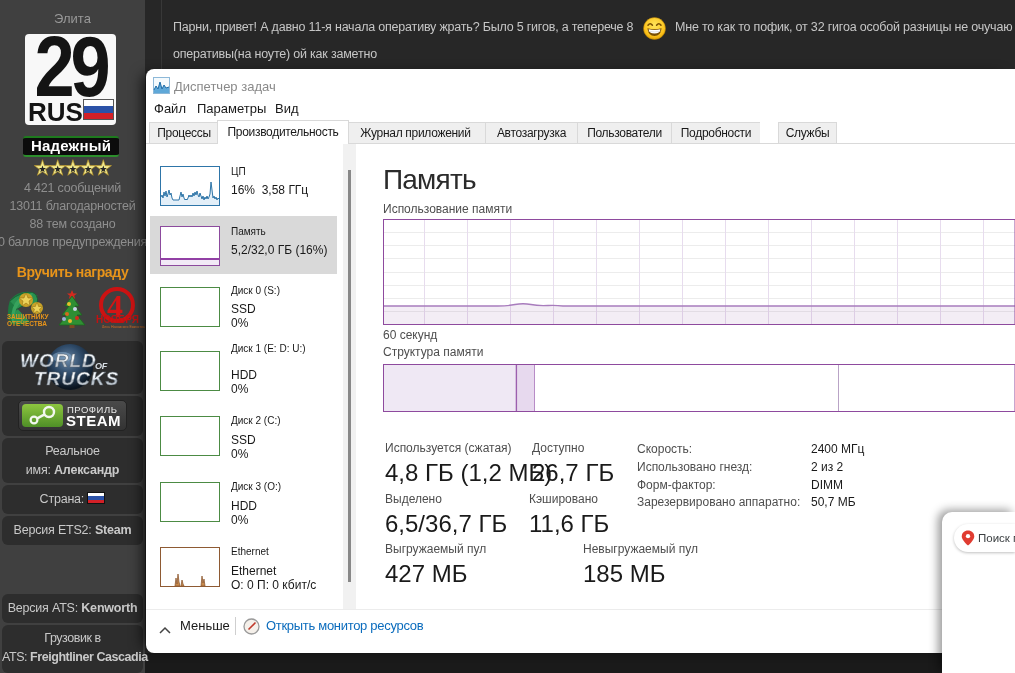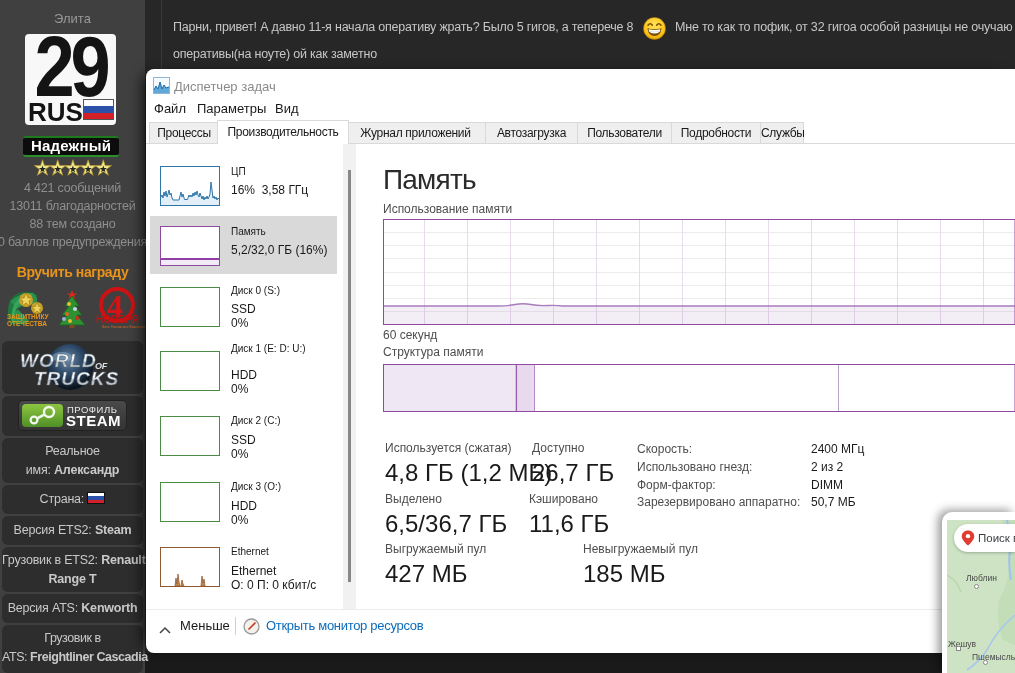--- a/index.html
+++ b/index.html
@@ -53,21 +53,21 @@
 #m1 { left:8px; } #m2 { left:51px; } #m3 { left:129px; }
 #tabline { left:0px; top:74px; width:869px; height:1px; background:#d9d9d9; }
 .tab { top:53px; height:22px; background:#efefef; border:1px solid #d9d9d9; border-right:none; font-size:12px; letter-spacing:-0.3px; color:#191919; text-align:center; line-height:20px; }
 .tab.last { border-right:1px solid #d9d9d9; }
 #tabActive { left:71px; top:51px; width:132px; height:24px; background:#fff; border:1px solid #d9d9d9; border-bottom:none; font-size:12px; letter-spacing:-0.3px; color:#191919; text-align:center; line-height:22px; z-index:3; }
 #tab1 { left:3px; width:69px; }
 #tab3 { left:199px; width:140px; }
 #tab4 { left:339px; width:92px;text-align:center; }
 #tab5 { left:431px; width:94px; }
 #tab6 { left:525px; width:89px; }
-#tab7 { left:614px; width:44px; }
+#tab7 { left:632px; width:59px; }
 
 
 #sel { left:4px; top:147px; width:187px; height:58px; background:#d9d9d9; }
 .thumb { left:14px; width:60px; height:40px; background:#fff; }
 .t-cpu { border:1px solid #2e75a8; }
 .t-mem { border:1px solid #8c4a9d; }
 .t-disk { border:1px solid #4c8b44; }
 .t-eth { border:1px solid #8e5a33; }
 .litxt1 { left:85px; font-size:10px; color:#191919; }
 .litxt2 { left:85px; font-size:12px; color:#191919; }
@@ -187,21 +187,20 @@
             <path d="M14.8 14.6 L22.6 10.4" stroke="#f2f7ee" stroke-width="2.4"></path>
           </svg>
         </div>
         <div class="abs" style="left:48px;top:3px;font-size:9.5px;color:#e8e8e8;letter-spacing:0.5px;">ПРОФИЛЬ</div>
         <div class="abs" style="left:47px;top:11px;font-size:15px;font-weight:bold;color:#fff;letter-spacing:0.5px;">STEAM</div>
       </div>
     </div>
     <div class="abs panel" id="p-name">Реальное<br>имя: <b>Александр</b></div>
     <div class="abs panel" id="p-country">Страна: <span id="cflag"><span style="display:block;width:100%;height:34%;background:#fff"></span><span style="display:block;width:100%;height:33%;background:#2b52a8"></span><span style="display:block;width:100%;height:33%;background:#d32027"></span></span></div>
     <div class="abs panel" id="p-ets2">Версия ETS2: <b>Steam</b></div>
-    <div class="abs panel" id="p-truck2">Грузовик в ETS2: <b>Renault</b><br><b>Range T</b></div>
     <div class="abs panel" id="p-ats">Версия ATS: <b>Kenworth</b></div>
     <div class="abs panel" id="p-truckats">Грузовик в<br>ATS: <b>Freightliner Cascadia</b></div>
   </div>
 
   <div class="abs post" id="post1a">Парни, привет! А давно 11-я начала оперативу жрать? Было 5 гигов, а теперече 8</div>
   <div class="abs post" id="post1b">Мне то как то пофик, от 32 гигоа особой разницы не очучаю</div>
   <div class="abs post" id="post2">оперативы(на ноуте) ой как заметно</div>
   <div class="abs" id="smiley">
     <svg width="23" height="23" viewBox="0 0 23 23">
       <defs>
@@ -371,34 +370,20 @@
     <div class="abs" id="rmicon">
       <svg width="17" height="17" viewBox="0 0 17 17">
         <circle cx="8.5" cy="8.5" r="7.5" fill="#f5f0ea" stroke="#9a9a9a" stroke-width="1.3"></circle>
         <line x1="12.5" y1="4.5" x2="5.5" y2="11.5" stroke="#c0392b" stroke-width="1.6"></line>
       </svg>
     </div>
     <div class="abs" id="rmlink">Открыть монитор ресурсов</div>
   </div>
 
   <div class="abs" id="map" style="left:942px;top:512px;width:73px;height:161px;background:#fff;border-radius:10px 0 0 0;box-shadow:-4px -2px 10px rgba(0,0,0,0.4);">
-    <div class="abs" style="left:5px;top:8px;width:68px;height:153px;background:#cde3c3;overflow:hidden;">
-      <svg width="68" height="153" viewBox="0 0 68 153">
-        <path d="M55 0 Q60 20 62 40 T52 80 Q48 100 56 120 L68 125 L68 0 Z" fill="#c3ddb8"></path>
-        <path d="M60 0 Q64 15 63 30 Q61 45 64 60" fill="none" stroke="#9dc2f0" stroke-width="2"></path>
-        <path d="M68 95 Q50 110 40 130 Q32 142 20 150" fill="none" stroke="#a5c7ef" stroke-width="1.6"></path>
-        <path d="M0 55 Q10 60 14 72" fill="none" stroke="#b9d4ac" stroke-width="1.2"></path>
-      </svg>
-      <div class="abs" style="left:19px;top:53px;font-size:8.5px;color:#4a4a4a;">Люблин</div>
-      <div class="abs" style="left:27px;top:64px;width:5px;height:5px;border:1px solid #8a8a8a;border-radius:50%;background:#fff;"></div>
-      <div class="abs" style="left:1px;top:119px;font-size:8.5px;color:#4a4a4a;">Жешув</div>
-      <div class="abs" style="left:9px;top:126px;width:5px;height:5px;border:1px solid #8a8a8a;background:#fff;"></div>
-      <div class="abs" style="left:25px;top:132px;font-size:8.5px;color:#4a4a4a;">Пшемысль</div>
-      <div class="abs" style="left:36px;top:140px;width:5px;height:5px;border:1px solid #8a8a8a;border-radius:50%;background:#fff;"></div>
-    </div>
     <div class="abs" style="left:12px;top:12px;width:61px;height:28px;background:#fff;border-radius:14px 0 0 14px;box-shadow:0 1px 3px rgba(0,0,0,0.25);">
       <svg class="abs" style="left:7px;top:6px;" width="14" height="16" viewBox="0 0 15 17">
         <path d="M7.5 0.5 C3.6 0.5 0.8 3.3 0.8 6.8 C0.8 11 7.5 16.5 7.5 16.5 C7.5 16.5 14.2 11 14.2 6.8 C14.2 3.3 11.4 0.5 7.5 0.5 Z" fill="#e03c31"></path>
         <circle cx="7.5" cy="6.6" r="2.3" fill="#fff"></circle>
       </svg>
       <div class="abs" style="left:24px;top:8px;font-size:11.5px;color:#3c4043;white-space:nowrap;">Поиск мест</div>
     </div>
   </div>
 </div>
 

